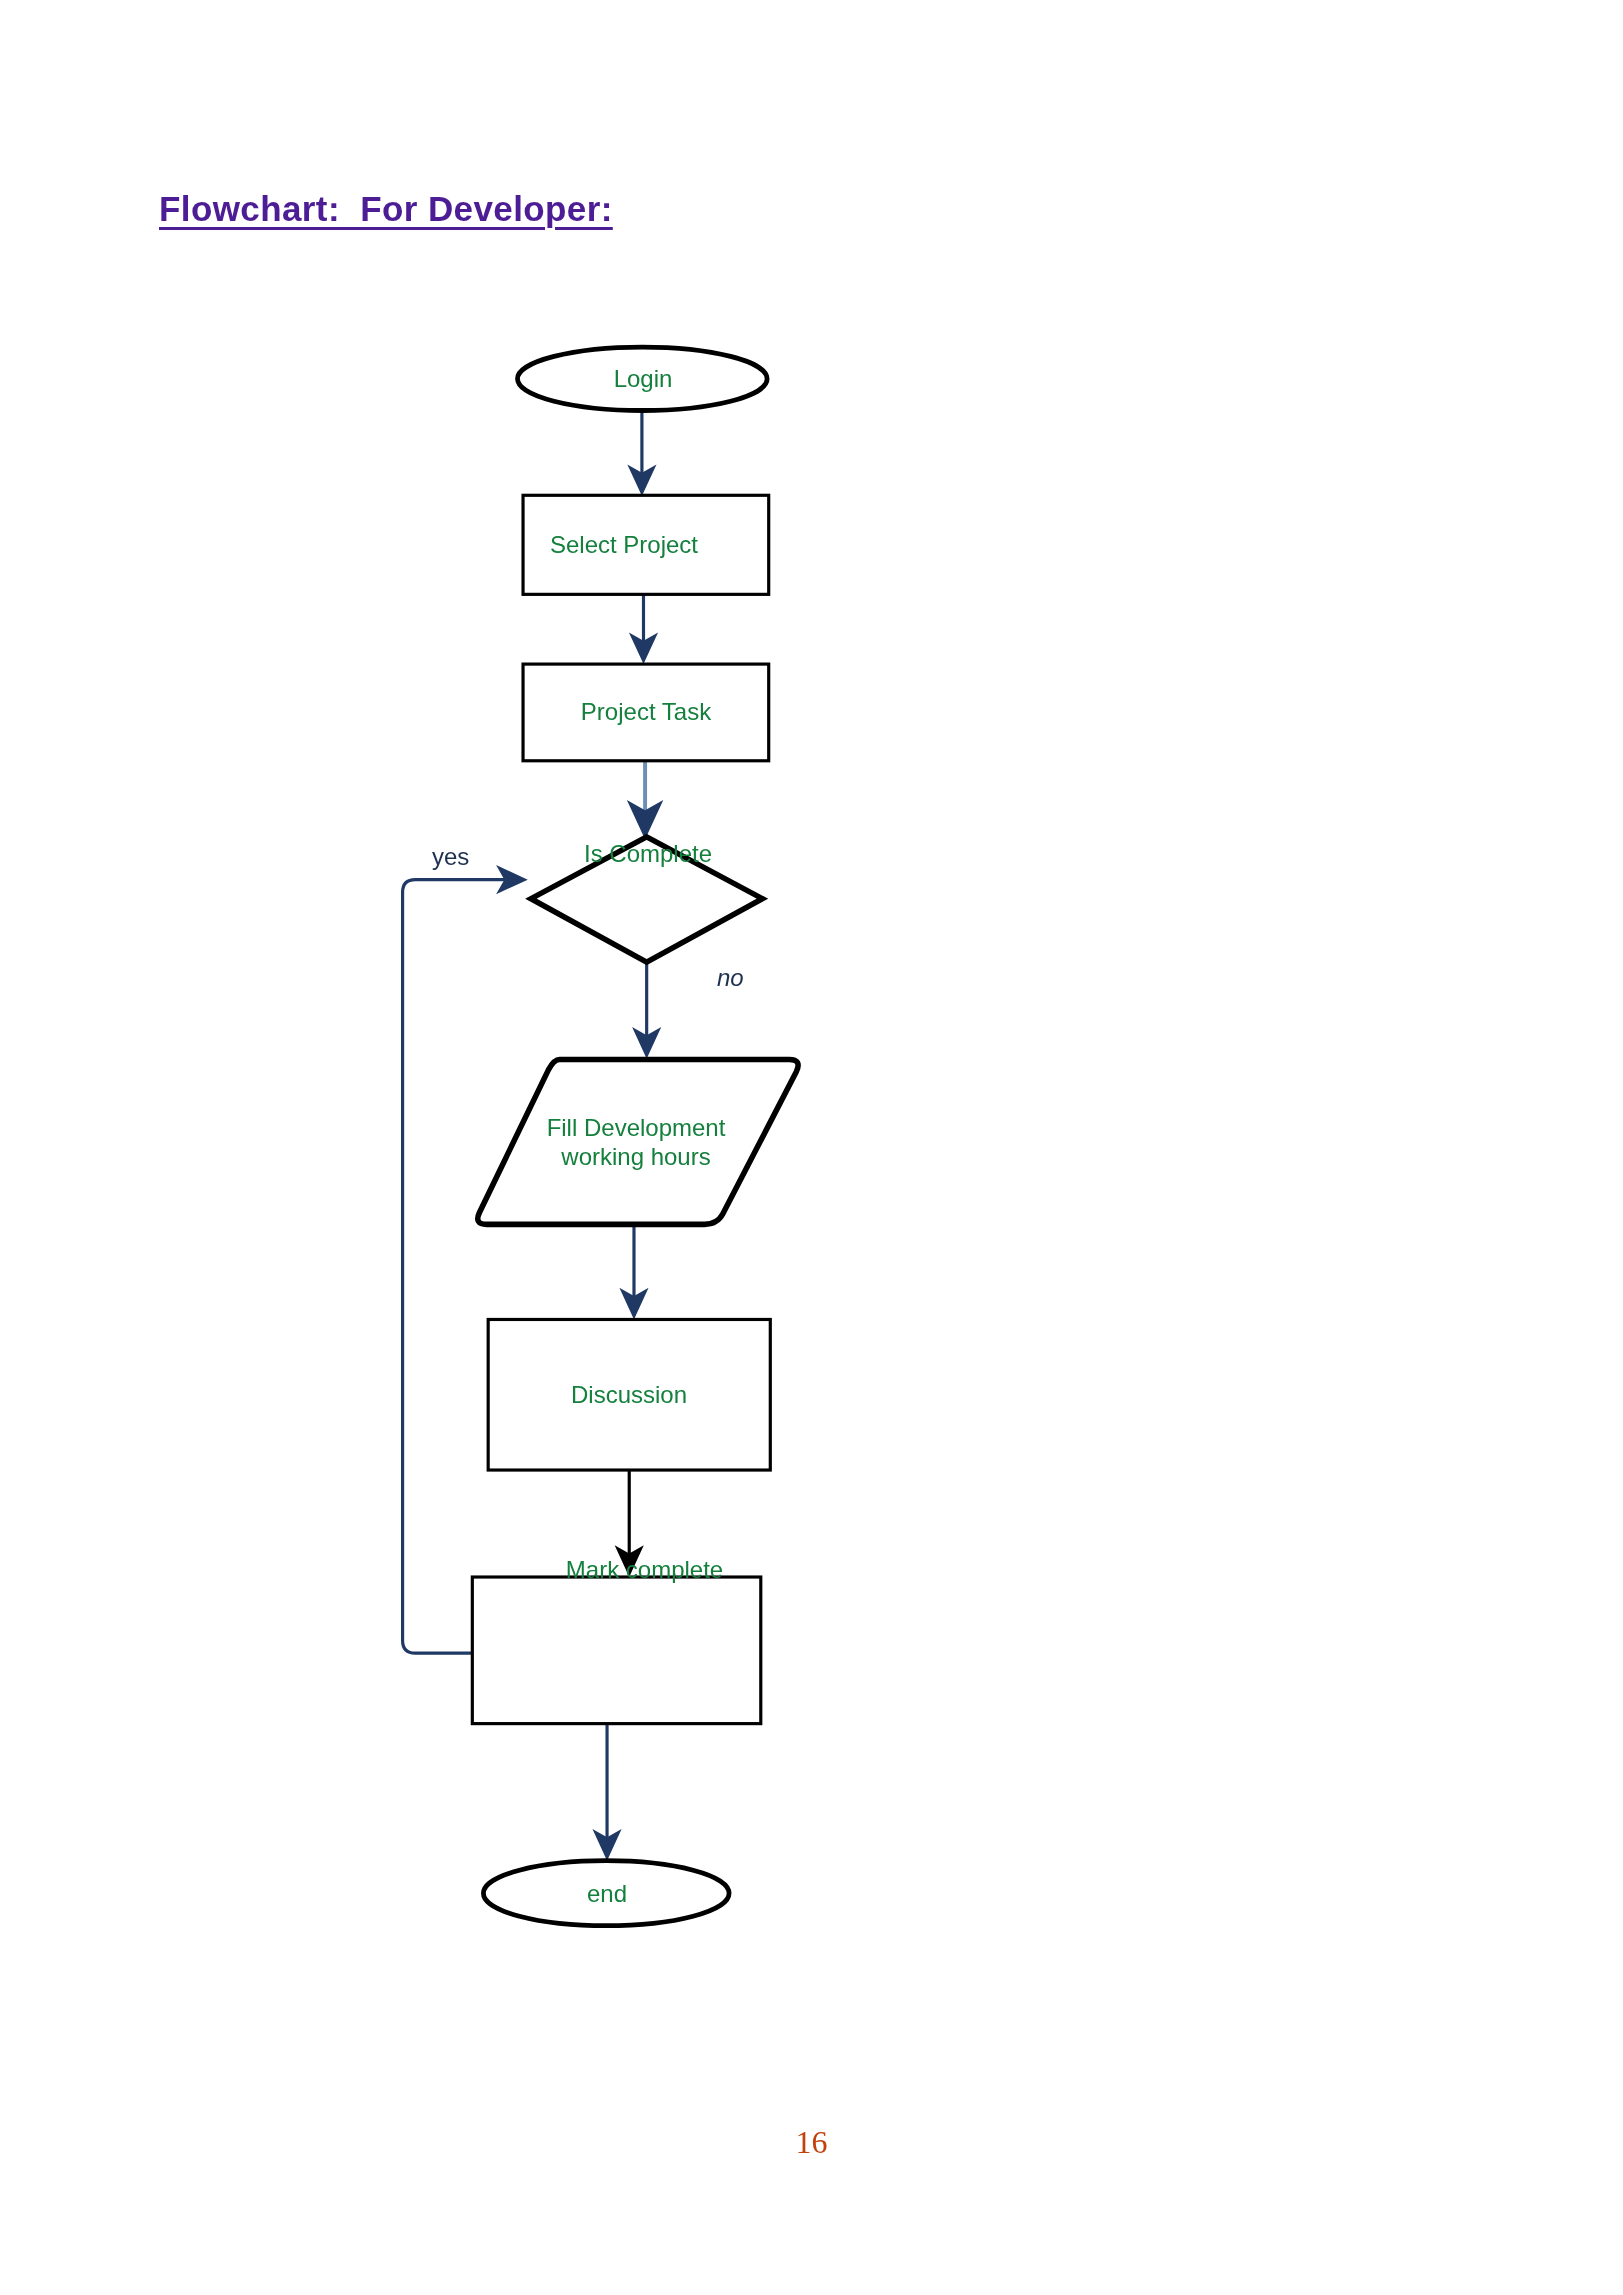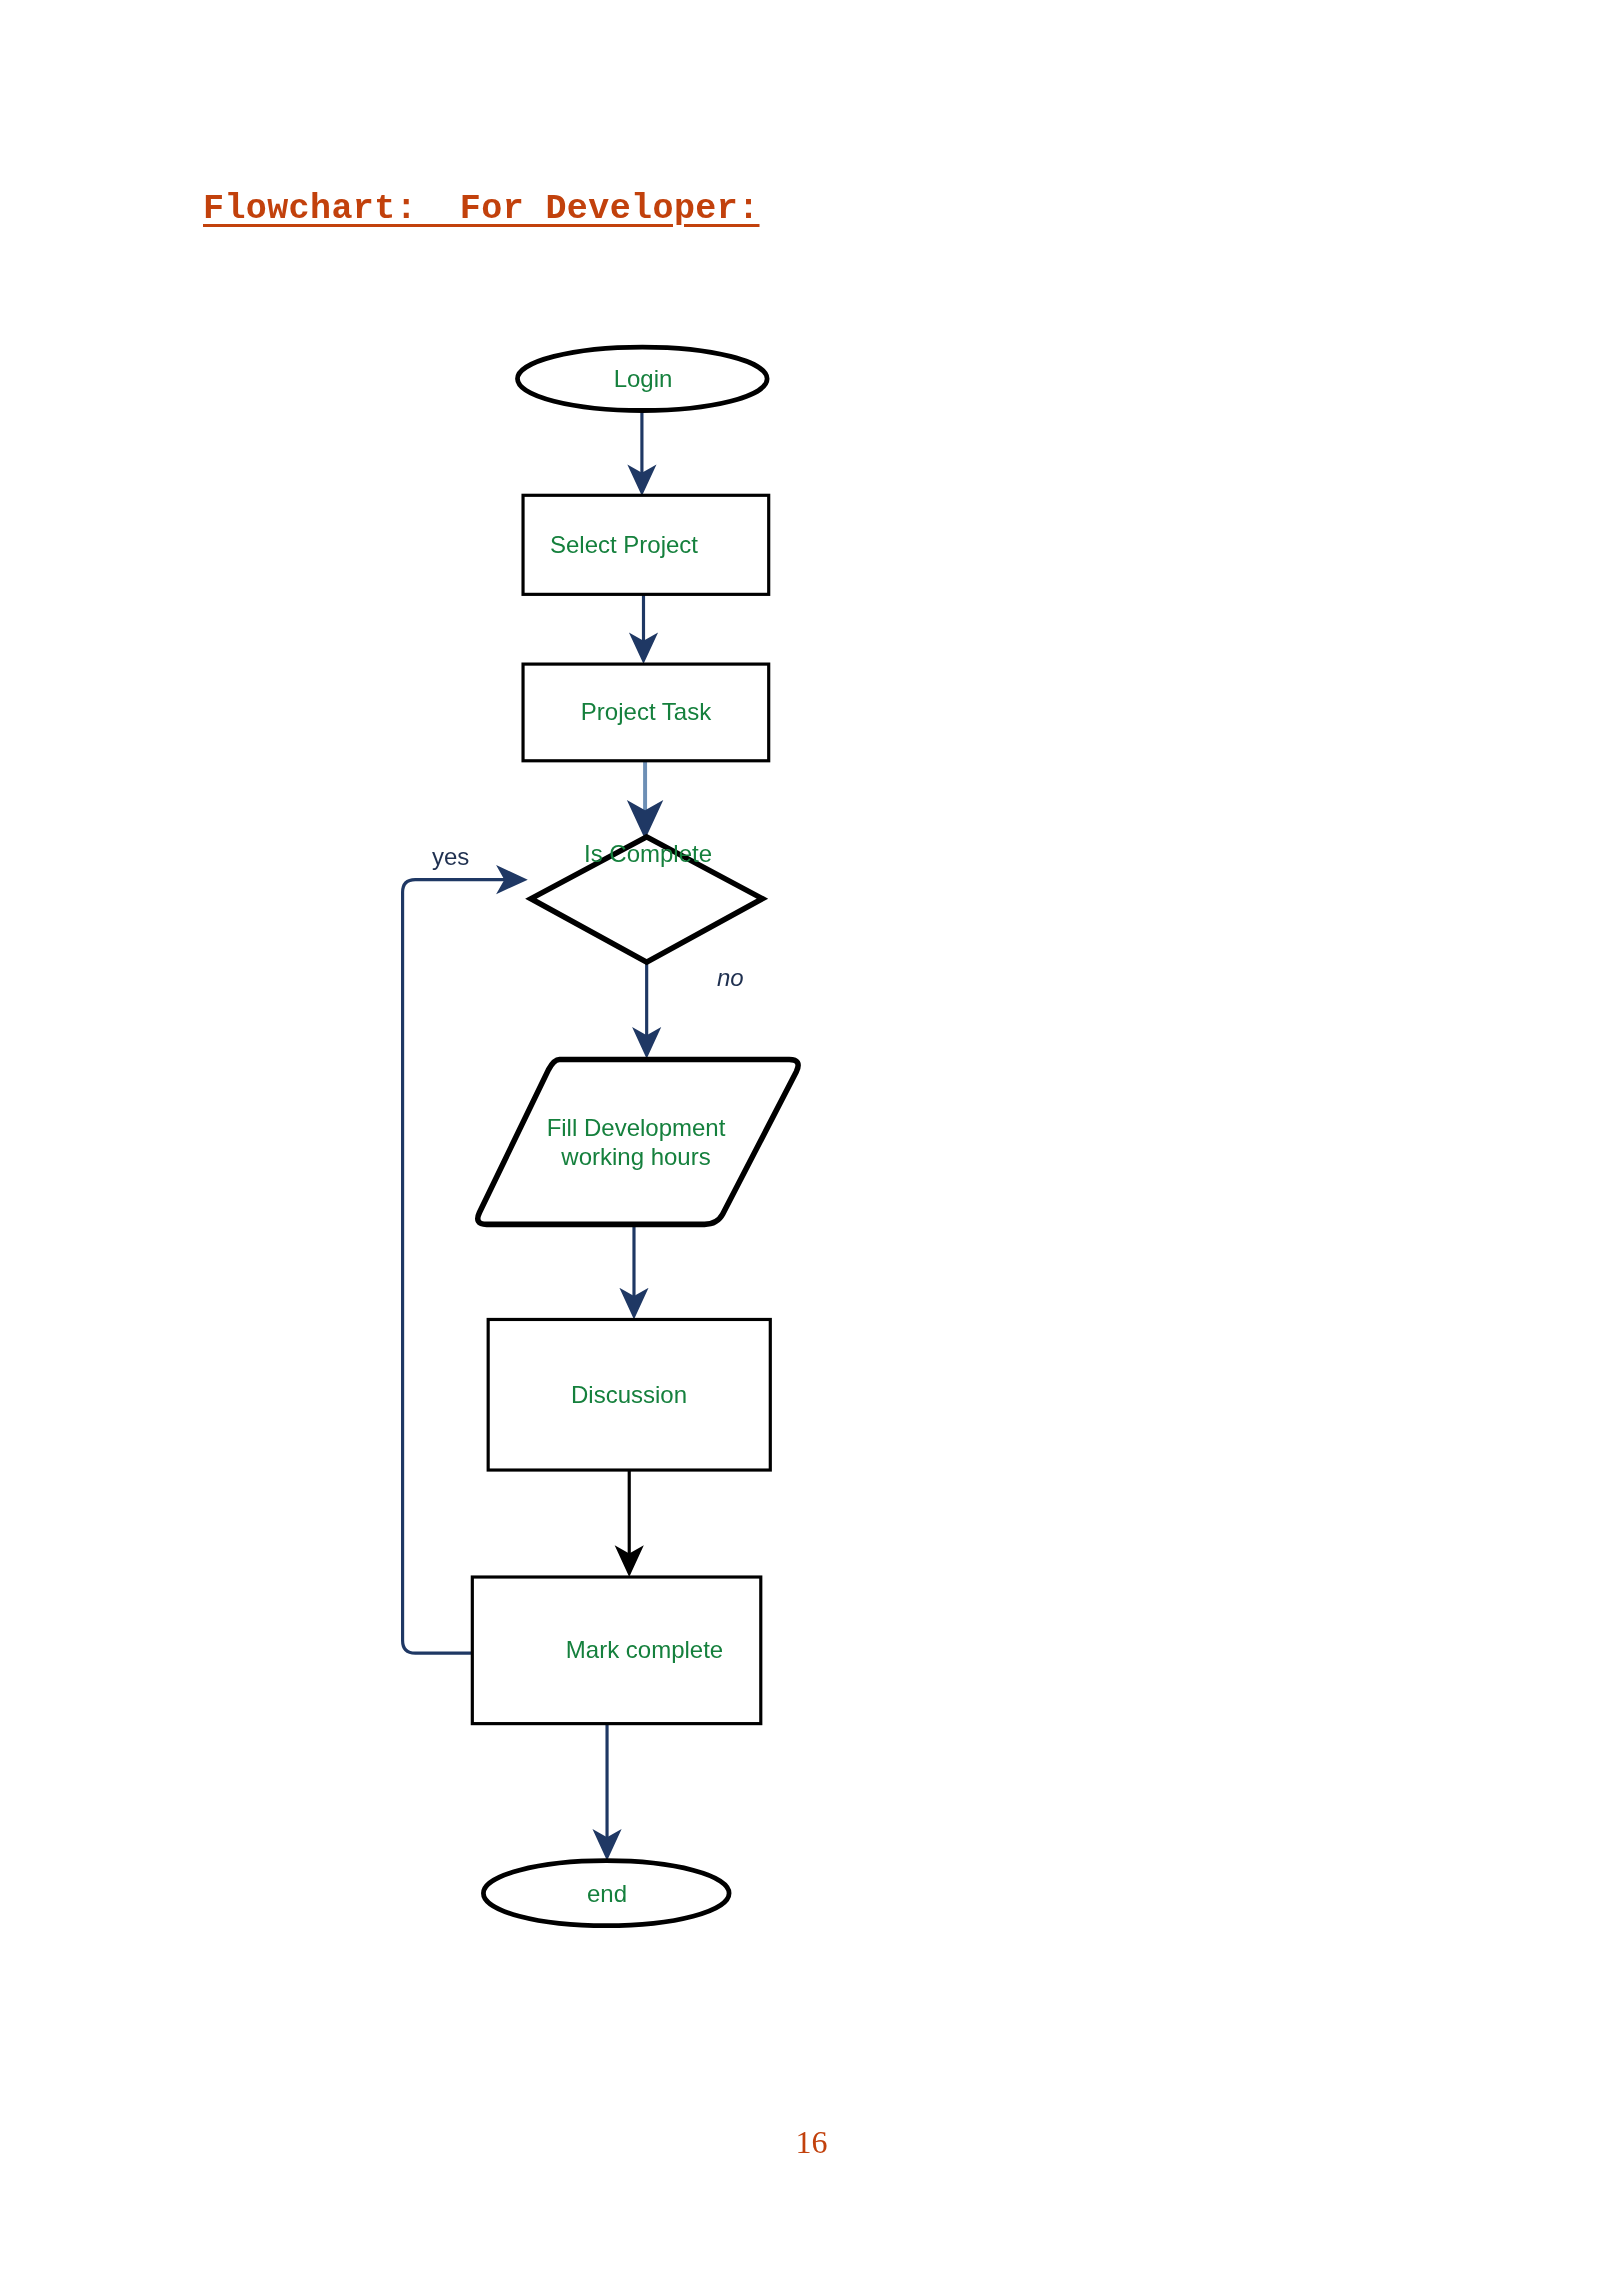--- a/index.html
+++ b/index.html
@@ -19,30 +19,29 @@
     left: 0; top: 0;
     width: 1623px;
     height: 2295px;
     background: #ffffff;
   }
   
   #doc-title {
     position: absolute;
     left: 159px;
     top: 189px;
-    font-family: Liberation Mono, monospace;
+    font-family: Liberation Sans, sans-serif;
     font-weight: bold;
     font-size: 35px;
-    color: #c2410c;
+    color: #4c1d95;
     letter-spacing: 0.4px;
     text-decoration: underline;
     text-underline-offset: 5.5px;
     text-decoration-thickness: 3.2px;
     white-space: pre;
-    margin-left: 44px;
   }
   
   #flow-canvas {
     position: absolute;
     left: 0;
     top: 0;
     width: 1623px;
     height: 2295px;
   }
   
@@ -134,21 +133,21 @@
 
   <div class="node-label" style="left:523px; top:698px; width:246px;">Project Task</div>
 
   <div class="node-label" style="left:533px; top:840px; width:230px;">Is Complete</div>
 
   <div class="node-label" style="left:507px; top:1114px; width:258px;">Fill Development
 working hours</div>
 
   <div class="node-label" style="left:488px; top:1381px; width:282px;">Discussion</div>
 
-  <div class="node-label" style="left:472px; top:1636px; width:289px;padding-left:28px;">Mark complete</div>
+  <div class="node-label" style="left:472px; top:1556px; width:289px;padding-left:28px;">Mark complete</div>
 
   <div class="node-label" style="left:484px; top:1880px; width:246px;">end</div>
 
   <div class="edge-label" style="left:432px; top:843px;">yes</div>
 
   <div class="edge-label" style="left:717px; top:964px;font-style:italic;">no</div>
 
   <div id="page-number">16</div>
 
 </div>

